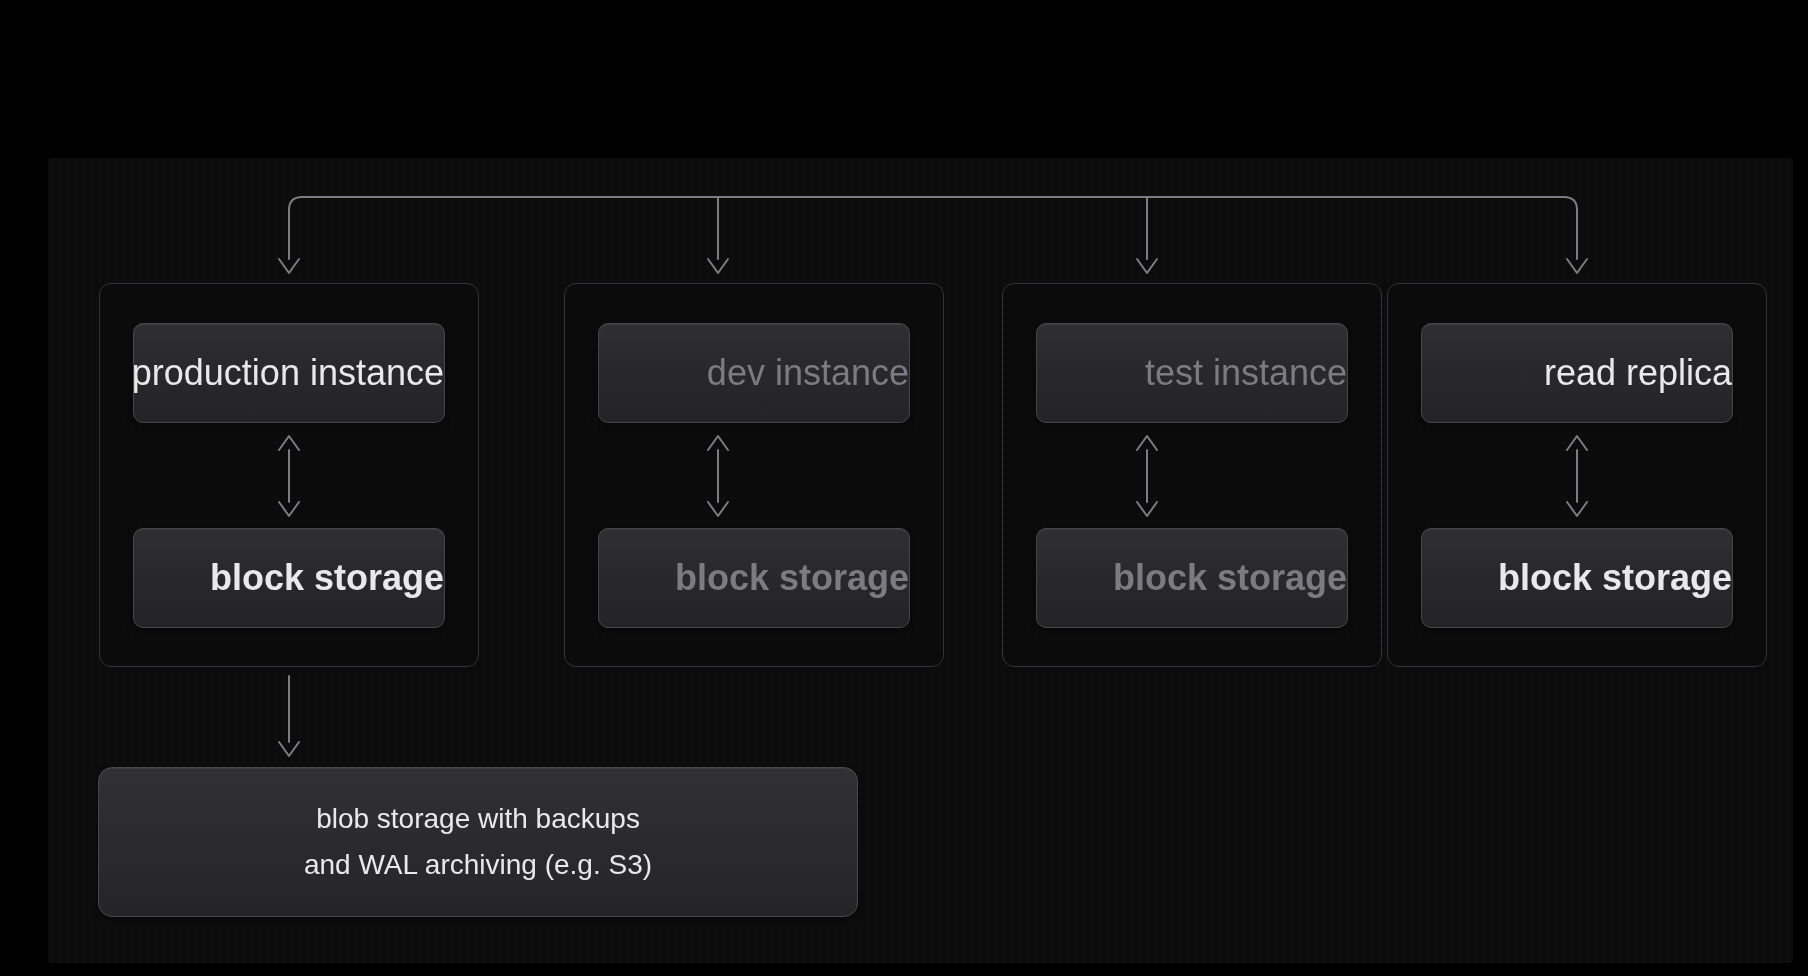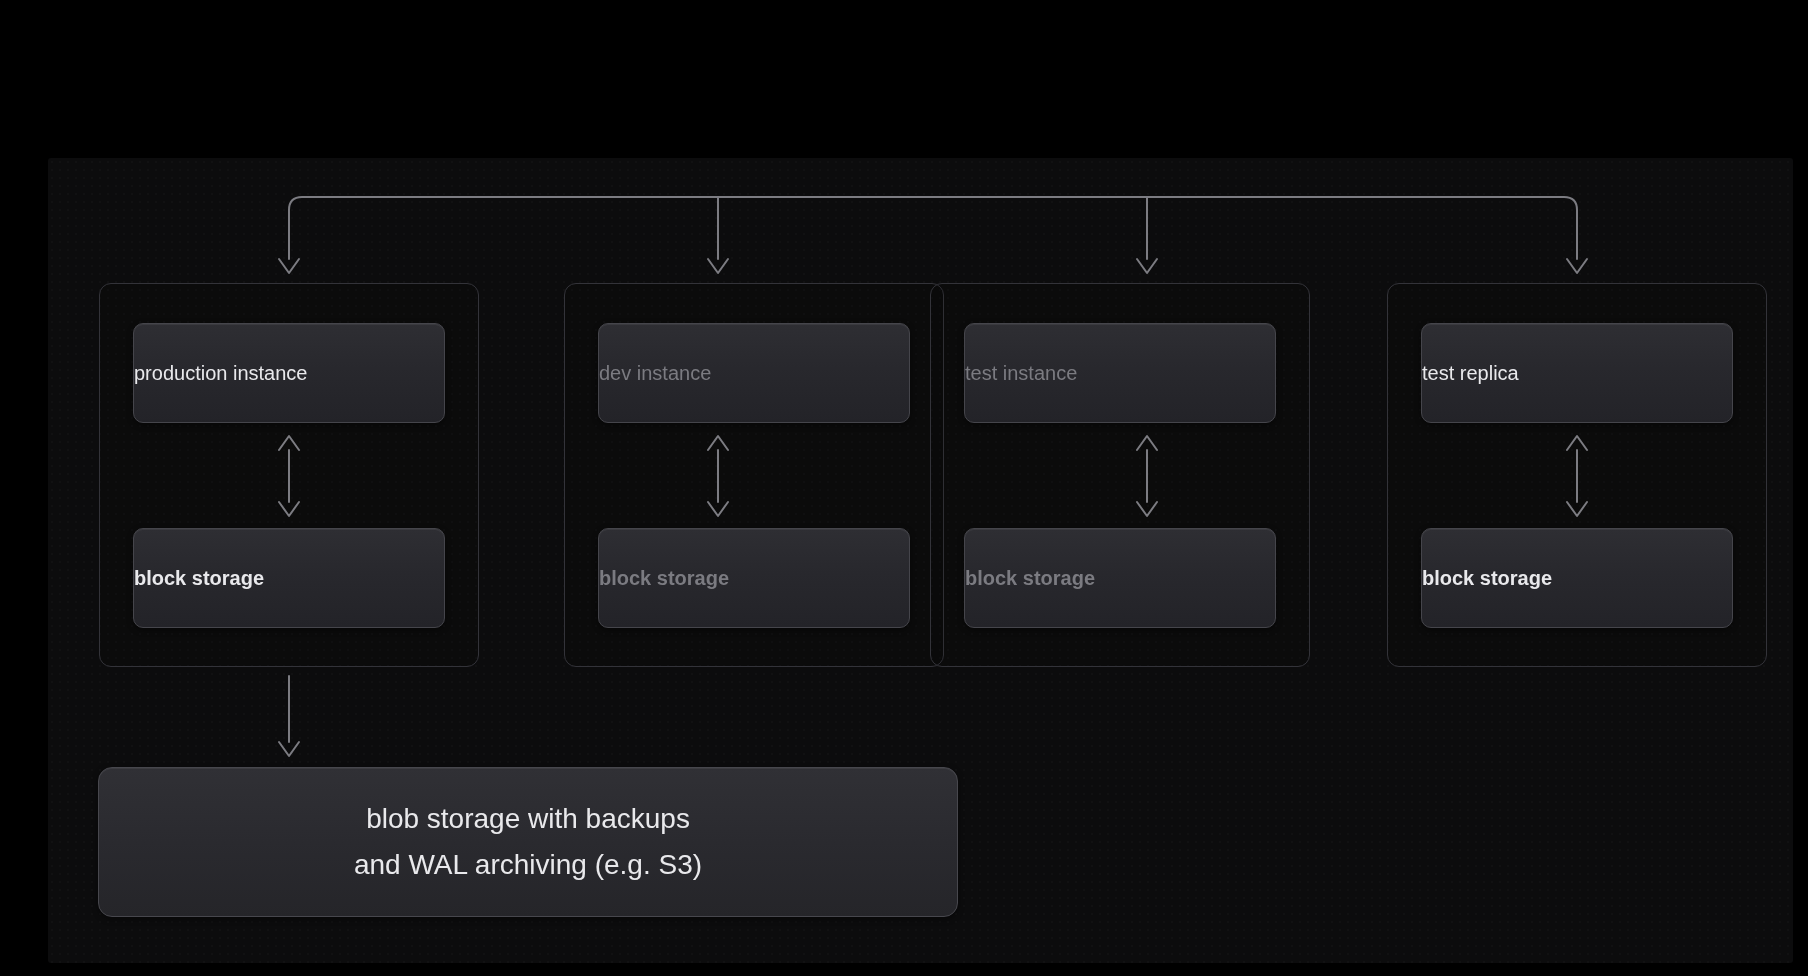--- a/index.html
+++ b/index.html
@@ -41,47 +41,47 @@
     top: 283px;
     width: 380px;
     height: 384px;
     border: 1px solid #333339;
     border-radius: 12px;
     box-sizing: border-box;
     background: rgba(0,0,0,0.08);
   }
   .group.g0 { left: 99px; }
   .group.g1 { left: 528px; margin-left: 36px; }
-  .group.g2 { left: 930px; }
+  .group.g2 { left: 1002px; }
   .group.g3 { left: 1387px; }
   .node {
     position: absolute;
     left: 33px;
     width: 312px;
     height: 100px;
     border-radius: 10px;
     border: 1px solid #45454b;
     background: linear-gradient(180deg, #2e2e33 0%, #28282d 45%, #232328 100%);
     box-shadow: inset 0 1px 0 rgba(255,255,255,0.06), 0 2px 6px rgba(0,0,0,0.45);
     box-sizing: border-box;
     display: flex;
     align-items: center;
-    justify-content: flex-start;
-    font-size: 20px;
+    justify-content: flex-end;
+    font-size: 36px;
     white-space: nowrap;
   }
   .node.instance { top: 39px; }
   .node.storage  { top: 244px; font-weight: bold; }
   .bright .node, .node.bright { color: #e9e9ec; }
   .dim .node, .node.dim { color: #7b7b81; }
   .blob-node {
     position: absolute;
     left: 98px;
     top: 767px;
-    width: 860px;
+    width: 760px;
     height: 150px;
     border-radius: 14px;
     border: 1px solid #47474d;
     background: linear-gradient(180deg, #303035 0%, #2a2a2f 50%, #252529 100%);
     box-shadow: inset 0 1px 0 rgba(255,255,255,0.06), 0 2px 6px rgba(0,0,0,0.45);
     box-sizing: border-box;
     display: flex;
     flex-direction: column;
     align-items: center;
     justify-content: center;
@@ -136,21 +136,21 @@
     <div class="node instance">
       <span>test instance</span>
     </div>
     <div class="node storage">
       <span>block storage</span>
     </div>
   </div>
 
   <div class="group g3 bright">
     <div class="node instance">
-      <span>test replica</span>
+      <span>read replica</span>
     </div>
     <div class="node storage">
       <span>block storage</span>
     </div>
   </div>
 
   <div class="blob-node">
     <span>blob storage with backups</span>
     <span>and WAL archiving (e.g. S3)</span>
   </div>

